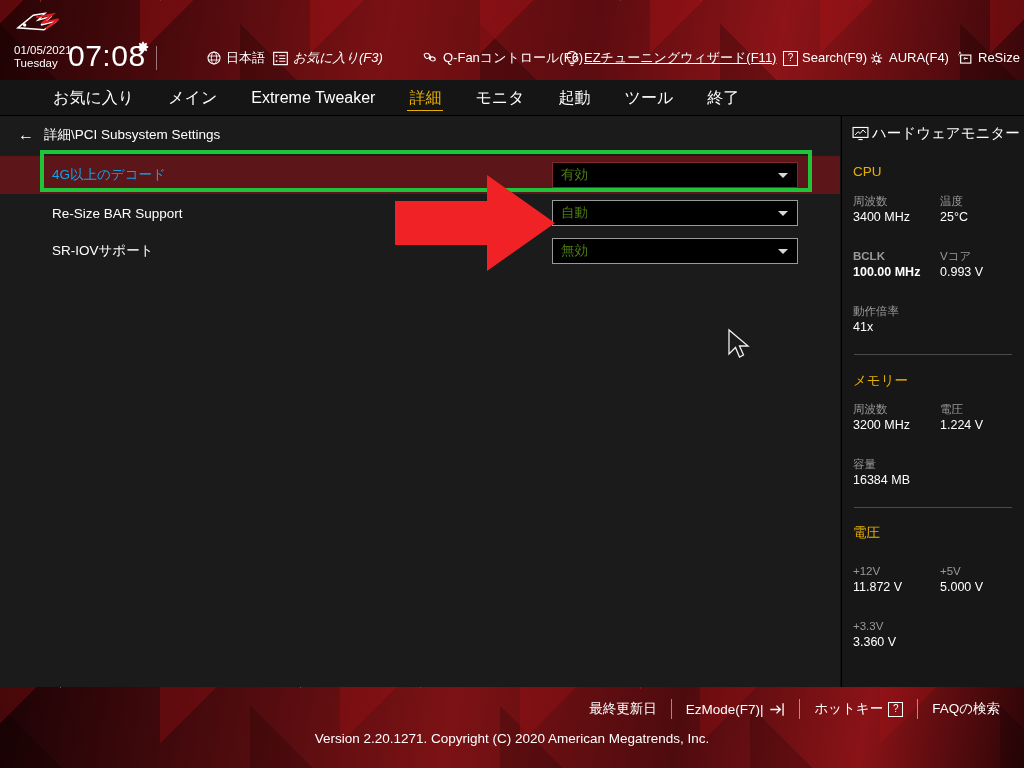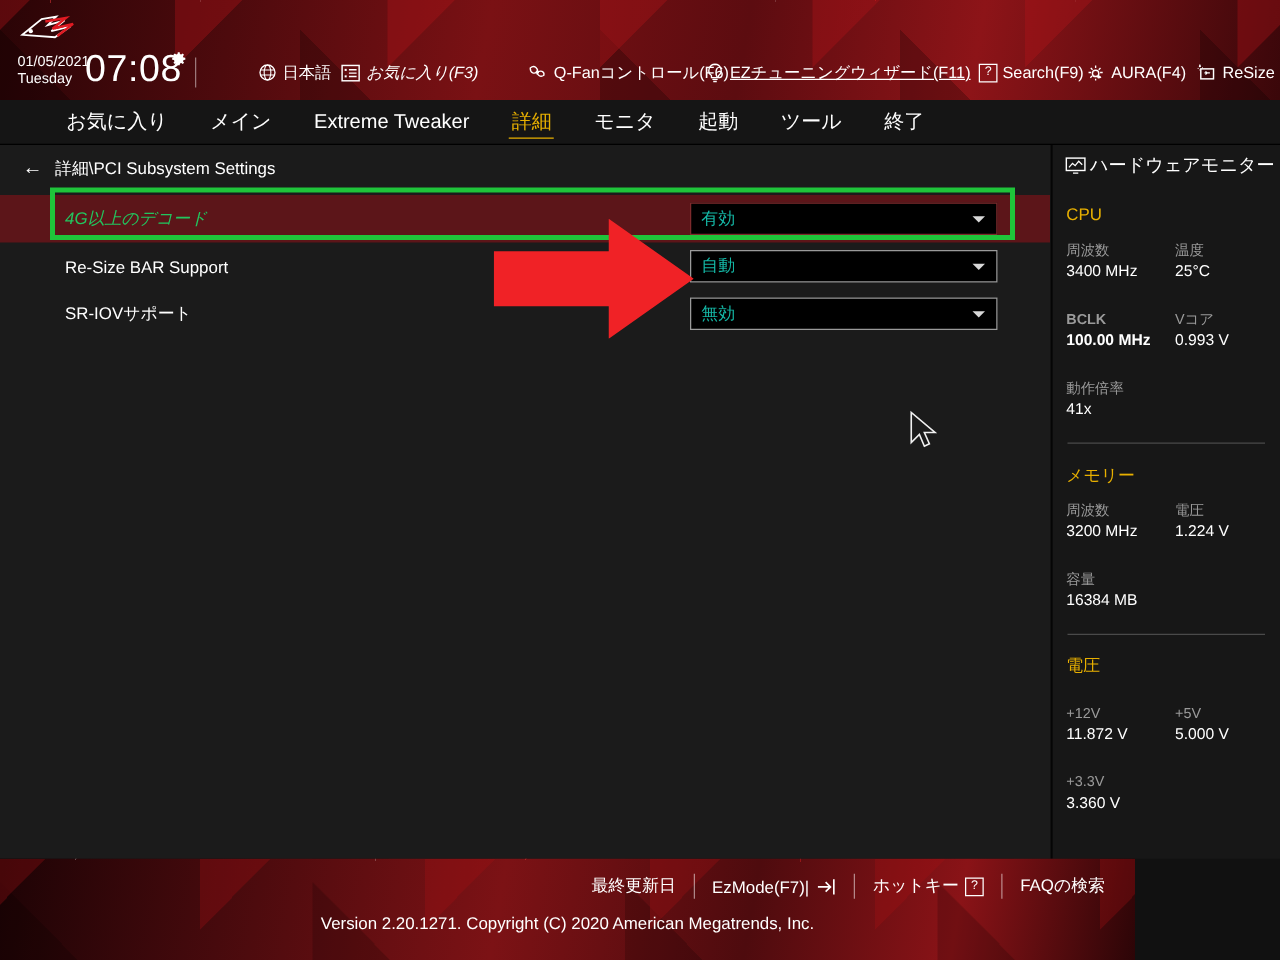--- a/index.html
+++ b/index.html
@@ -93,29 +93,29 @@
   .back-arrow { font-size:16px; line-height:16px; color:#fff; }
 
   .rows { position:absolute; left:0; top:40px; width:840px; }
   .row {
     position:relative; height:38px; display:flex; align-items:center;
   }
   .row .rowlabel {
     position:absolute; left:52px; font-size:13.5px; color:#ffffff; white-space:nowrap;
   }
   .row.selected { background:#5c1519; }
-  .row.selected .rowlabel { color:#22c55e;font-style:italic; }
+  .row.selected .rowlabel { color:#0ea5e9; }
 
   .dropdown {
     position:absolute; left:552px; width:246px; height:26px;
     background:#000; border:1px solid #9a9a9a;
     display:flex; align-items:center;
   }
   .row.selected .dropdown { border-color:#7d2a2c; background:#000; }
-  .dd-value { font-size:13.5px; color:#14b8a6; margin-left:8px; white-space:nowrap; }
+  .dd-value { font-size:13.5px; color:#4d7c0f; margin-left:8px; white-space:nowrap; }
   .dd-caret {
     position:absolute; right:9px; top:50%; margin-top:-2px;
     width:0; height:0; border-left:5px solid transparent; border-right:5px solid transparent;
     border-top:5px solid #d8d8d8;
   }
 
   
   .highlight-box {
     position:absolute; left:40px; top:150px; width:772px; height:42px;
     border:4px solid #1fc43a; pointer-events:none; z-index:6;
@@ -150,21 +150,21 @@
   .hw-section {
     position:absolute; left:11px; font-size:13.5px; color:#e8b000;
   }
   .hw-field { position:absolute; }
   .hw-k { font-size:11.5px; color:#9a9a9a; line-height:15px; white-space:nowrap; }
   .hw-v { font-size:12.5px; color:#ffffff; line-height:17px; white-space:nowrap; }
   .hw-sep { position:absolute; left:12px; width:158px; height:1px; background:#4a4a4a; }
 
   
   .footer {
-    position:absolute; left:0; top:687px; width:908px; height:81px;
+    position:absolute; left:0; top:687px; width:1024px; height:81px;
     background:
       linear-gradient(118deg, rgba(255,255,255,.30) 0 1px, transparent 1px 3px) 60px 0/360px 100% no-repeat,
       linear-gradient(112deg, rgba(255,255,255,.22) 0 1px, transparent 1px 3px) 300px 0/320px 100% no-repeat,
       linear-gradient(124deg, rgba(255,70,70,.40) 0 1px, transparent 1px 4px) 420px 0/300px 100% no-repeat,
       linear-gradient(106deg, rgba(255,40,40,.35) 0 1px, transparent 1px 4px) 640px 0/320px 100% no-repeat,
       linear-gradient(100deg, #1d0305 0%, #470a0d 20%, #7c1215 44%, #4e0b0e 66%, #8a1317 84%, #2c0507 100%);
     overflow:hidden;
   }
   .footer:before{
     content:""; position:absolute; inset:0;

